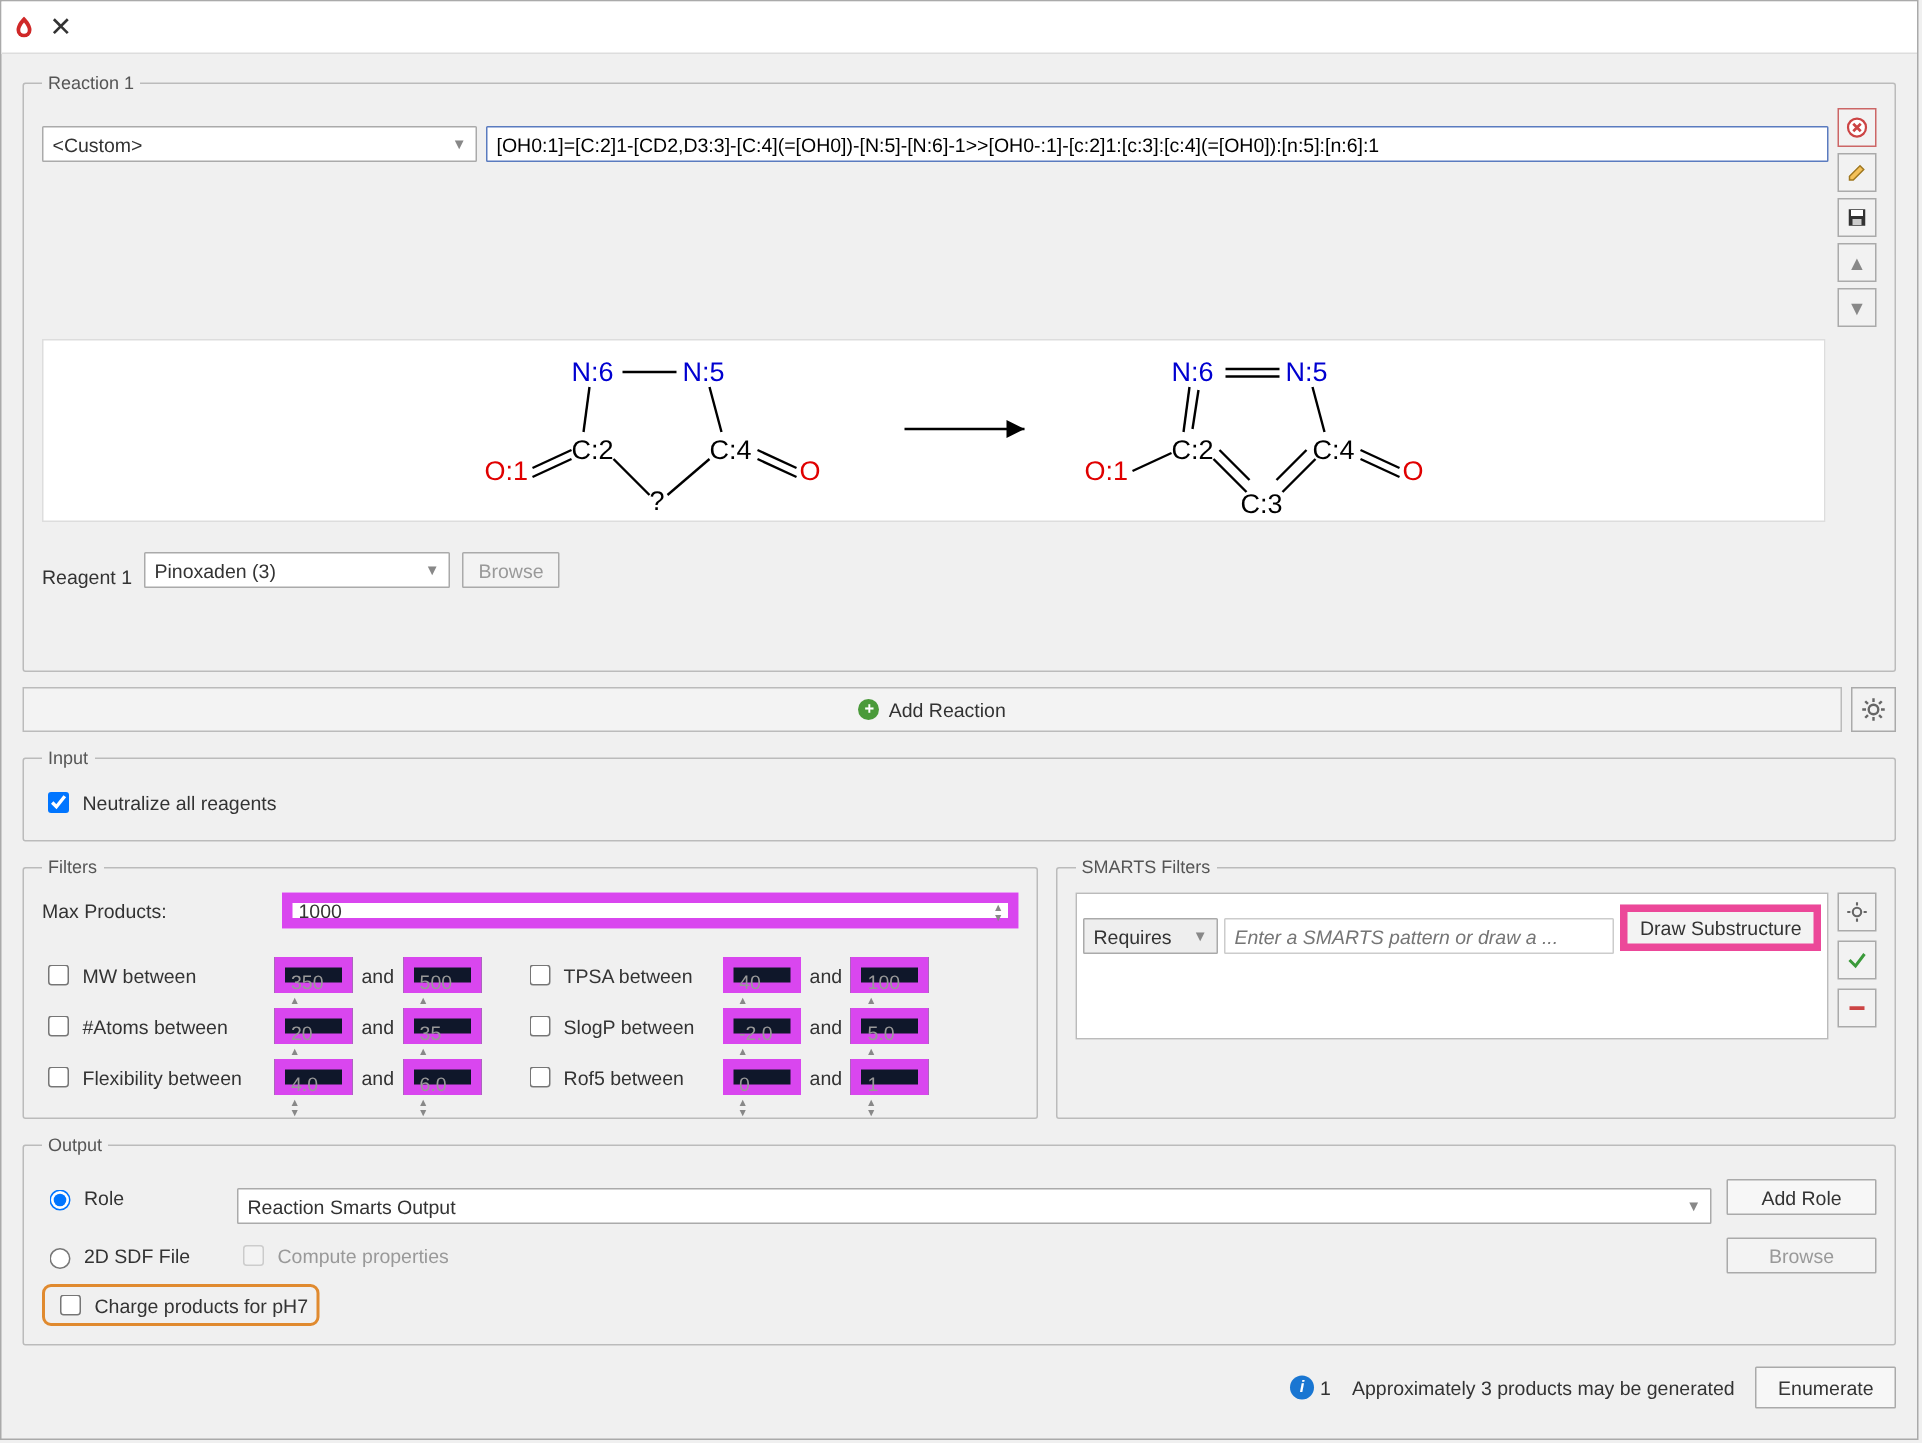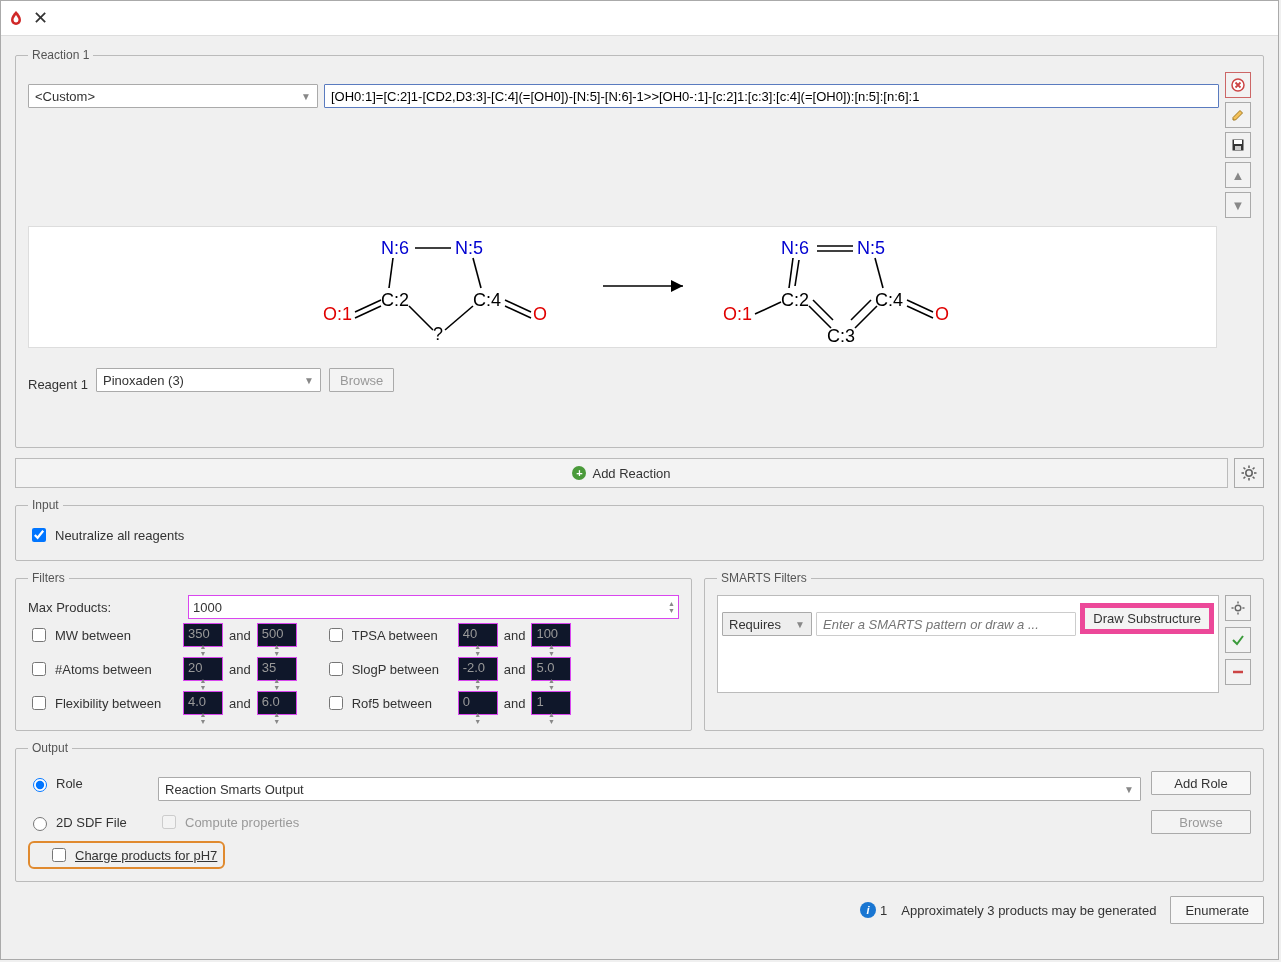--- a/index.html
+++ b/index.html
@@ -104,41 +104,41 @@
     display: flex; align-items: center; justify-content: center; font-size: 11px; font-weight: bold;
   }
   .twocol { display: flex; gap: 12px; }
   .filters-col { flex: 1; }
   .smarts-col { width: 560px; }
   .check-row { display: flex; align-items: center; gap: 6px; margin: 3px 0; }
   input[type=checkbox], input[type=radio] { width: 14px; height: 14px; }
   .label { font-size: 13px; color: #333; }
   .label.disabled { color: #999; }
   .numwrap {
-    display: flex; align-items: center; border: 1px solid #d946ef; background: #fff; height: 24px;
+    display: flex; border: 7px solid #d946ef; background: #fff; height: 24px;
   }
   .numwrap.dis { background: #0f172a; color: #999; flex-direction: column; }
   .numwrap input {
     border: none; width: 38px; padding: 2px 4px; font-size: 13px; background: transparent; color: inherit;
   }
   .numwrap .spin { display: flex; flex-direction: column; font-size: 7px; line-height: 7px; color: #888; padding: 0 3px; cursor: pointer;}
-  .filters-grid { display: flex; gap: 28px; margin-top: 1px;}
+  .filters-grid { display: flex; gap: 28px; margin-top: 16px;}
   .filters-subcol { display: flex; flex-direction: column; gap: 4px; }
   .smarts-input-row { display: flex; gap: 4px; align-items: center; }
   .smarts-filters-body {
     border: 1px solid #bbb; padding: 4px; background: #fff; height: 98px;
     display: flex; flex-direction: column;
   }
   .smarts-draw-btn { border: 5px solid #ec4899; background: #f3f3f3; padding: 3px 8px; cursor: pointer; font-size: 13px;}
   .smarts-pattern-input {
     flex: 1; border: 1px solid #ccc; height: 24px; font-style: italic; color: #0369a1;
   }
   .output-grid { display: grid; grid-template-columns: 120px 1fr 100px; gap: 8px 10px; align-items: center;}
   .highlight-box {
-    border: 2px solid #e08a2f; border-radius: 6px; padding: 2px 6px 2px 18px; display: inline-flex; align-items: center; gap: 6px; text-decoration: underline;
+    border: 2px solid #e08a2f; border-radius: 6px; padding: 2px 6px 2px 6px; display: inline-flex; align-items: center; gap: 6px;
   }
   .footer {
     display: flex; justify-content: flex-end; align-items: center; gap: 14px;
     padding: 4px 0 0;
   }
   .info-icon {
     width: 16px; height: 16px; border-radius: 50%; background: #1976d2; color: #fff;
     display: flex; align-items: center; justify-content: center; font-size: 11px; font-weight: bold; font-style: italic;
   }
   .spacer-reaction { height: 100px; }
@@ -244,21 +244,21 @@
             <line x1="130" y1="11" x2="94" y2="11" stroke="#000" stroke-width="1.6"></line>
             <text x="58" y="14" fill="#0000d0" font-size="18">N:6</text>
             <line x1="70" y1="18" x2="66" y2="48" stroke="#000" stroke-width="1.6"></line>
             <line x1="76" y1="20" x2="72" y2="46" stroke="#000" stroke-width="1.6"></line>
           </g>
         </svg>
       </div>
 
       <div class="reagent-row">
         <span class="label">Reagent 1</span>
-        <div class="combo" style="width:225px;">
+        <div class="combo" style="width:204px;">
           <span>Pinoxaden (3)</span>
           <span class="caret">▼</span>
         </div>
         <button class="btn disabled">Browse</button>
       </div>
       <div class="spacer-reaction"></div>
     </fieldset>
 
     <div class="add-reaction-row">
       <div class="add-reaction-btn">

